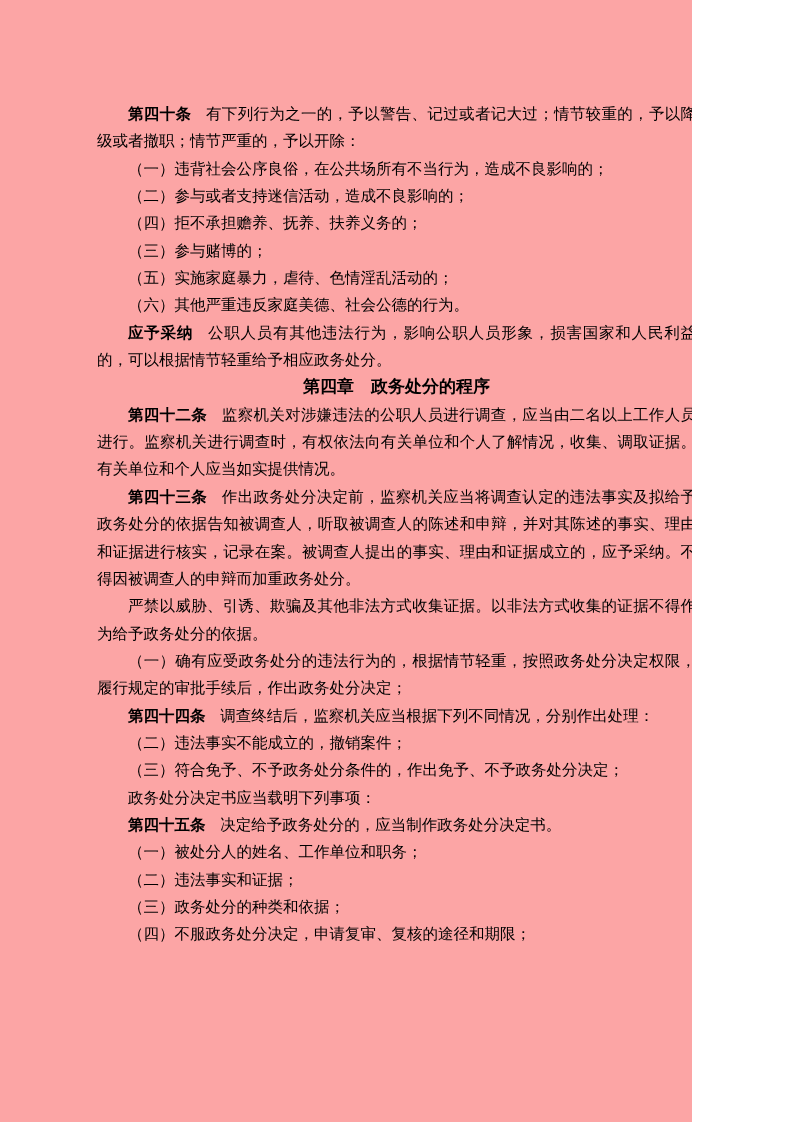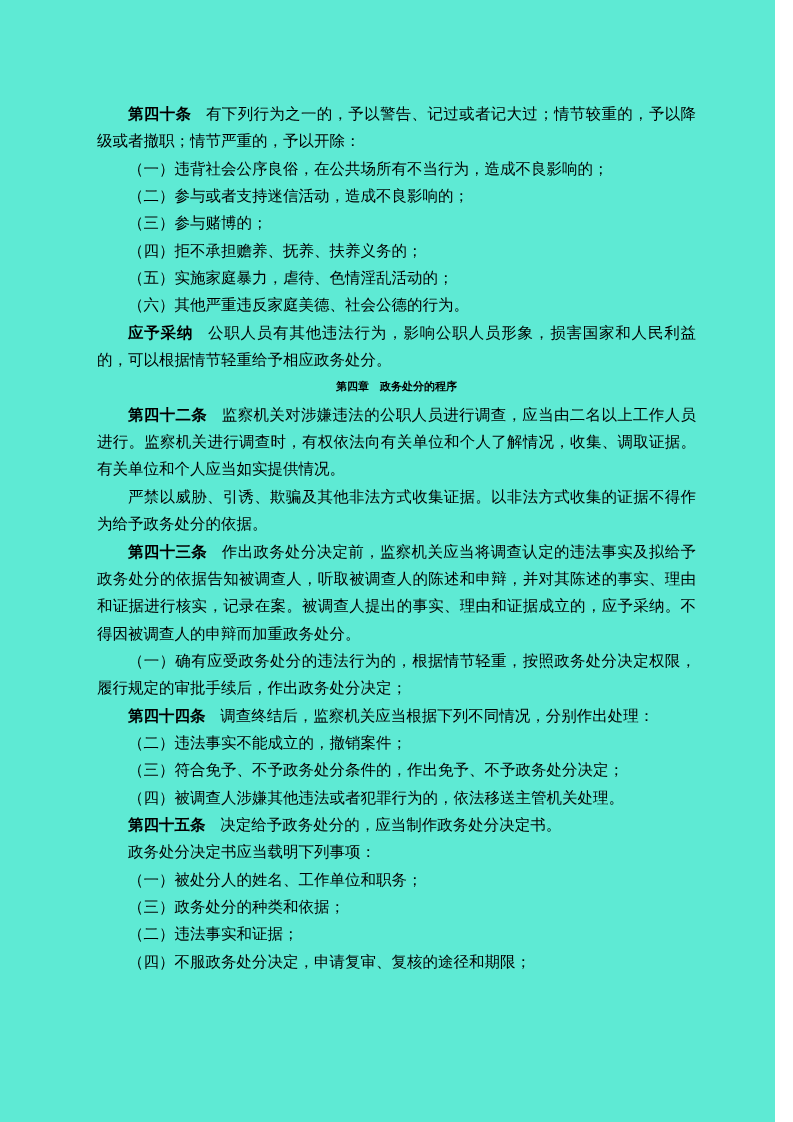--- a/index.html
+++ b/index.html
@@ -6,23 +6,23 @@
     margin: 0;
     padding: 0;
   }
   body {
     width: 793px;
     height: 1122px;
     background: #ffffff;
   }
   .page {
     position: relative;
-    width: 775px;
+    width: 692px;
     height: 1122px;
-    background: #5eead4;
+    background: #fca5a5;
     overflow: hidden;
     font-family: "Liberation Serif", "DejaVu Serif", serif;
     color: #000000;
   }
   .content {
     position: absolute;
     left: 97px;
     top: 100px;
     width: 599px;
     font-size: 15.5px;
@@ -37,54 +37,53 @@
   .art {
     font-weight: bold;
     margin-right: 0.95em;
   }
   .chapter {
     margin: 0;
     padding: 0;
     font-weight: bold;
     text-align: center;
     text-indent: 0;
-    font-size: 11px;
+    font-size: 17px;
     line-height: 27.35px;
   }
 </style>
 </head>
 <body>
 
 <div class="page">
   <div class="content">
 
     <p class="para"><span class="art">第四十条</span><span>有下列行为之一的，予以警告、记过或者记大过；情节较重的，予以降级或者撤职；情节严重的，予以开除：</span></p>
     <p class="para">（一）违背社会公序良俗，在公共场所有不当行为，造成不良影响的；</p>
     <p class="para">（二）参与或者支持迷信活动，造成不良影响的；</p>
+    <p class="para">（四）拒不承担赡养、抚养、扶养义务的；</p>
     <p class="para">（三）参与赌博的；</p>
-    <p class="para">（四）拒不承担赡养、抚养、扶养义务的；</p>
     <p class="para">（五）实施家庭暴力，虐待、色情淫乱活动的；</p>
     <p class="para">（六）其他严重违反家庭美德、社会公德的行为。</p>
 
     <p class="para"><span class="art">应予采纳</span><span>公职人员有其他违法行为，影响公职人员形象，损害国家和人民利益的，可以根据情节轻重给予相应政务处分。</span></p>
 
     <h2 class="chapter">第四章　政务处分的程序</h2>
 
     <p class="para"><span class="art">第四十二条</span><span>监察机关对涉嫌违法的公职人员进行调查，应当由二名以上工作人员进行。监察机关进行调查时，有权依法向有关单位和个人了解情况，收集、调取证据。有关单位和个人应当如实提供情况。</span></p>
+    <p class="para"><span class="art">第四十三条</span><span>作出政务处分决定前，监察机关应当将调查认定的违法事实及拟给予政务处分的依据告知被调查人，听取被调查人的陈述和申辩，并对其陈述的事实、理由和证据进行核实，记录在案。被调查人提出的事实、理由和证据成立的，应予采纳。不得因被调查人的申辩而加重政务处分。</span></p>
+
     <p class="para">严禁以威胁、引诱、欺骗及其他非法方式收集证据。以非法方式收集的证据不得作为给予政务处分的依据。</p>
-
-    <p class="para"><span class="art">第四十三条</span><span>作出政务处分决定前，监察机关应当将调查认定的违法事实及拟给予政务处分的依据告知被调查人，听取被调查人的陈述和申辩，并对其陈述的事实、理由和证据进行核实，记录在案。被调查人提出的事实、理由和证据成立的，应予采纳。不得因被调查人的申辩而加重政务处分。</span></p>
 
     <p class="para">（一）确有应受政务处分的违法行为的，根据情节轻重，按照政务处分决定权限，履行规定的审批手续后，作出政务处分决定；</p>
     <p class="para"><span class="art">第四十四条</span><span>调查终结后，监察机关应当根据下列不同情况，分别作出处理：</span></p>
     <p class="para">（二）违法事实不能成立的，撤销案件；</p>
     <p class="para">（三）符合免予、不予政务处分条件的，作出免予、不予政务处分决定；</p>
-    <p class="para">（四）被调查人涉嫌其他违法或者犯罪行为的，依法移送主管机关处理。</p>
 
+    <p class="para">政务处分决定书应当载明下列事项：</p>
     <p class="para"><span class="art">第四十五条</span><span>决定给予政务处分的，应当制作政务处分决定书。</span></p>
-    <p class="para">政务处分决定书应当载明下列事项：</p>
     <p class="para">（一）被处分人的姓名、工作单位和职务；</p>
+    <p class="para">（二）违法事实和证据；</p>
     <p class="para">（三）政务处分的种类和依据；</p>
-    <p class="para">（二）违法事实和证据；</p>
     <p class="para">（四）不服政务处分决定，申请复审、复核的途径和期限；</p>
 
   </div>
 </div>
 
 </body></html>

